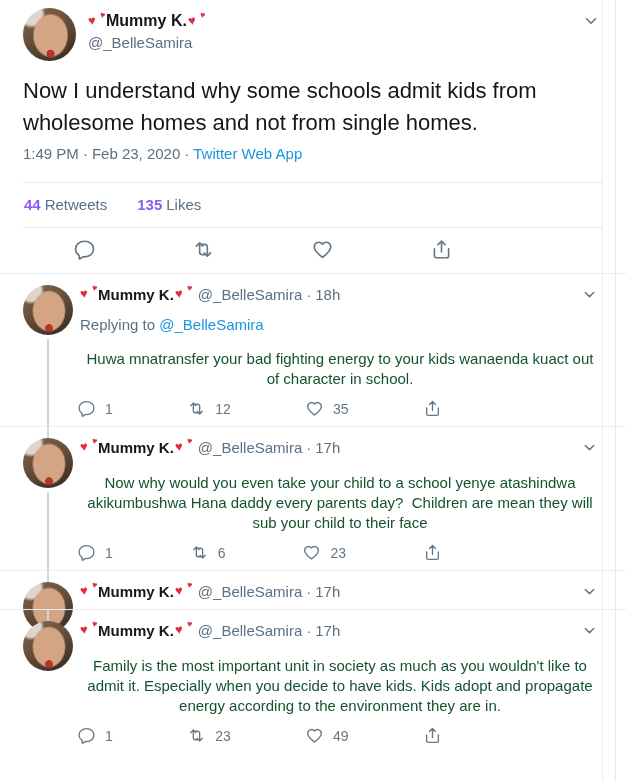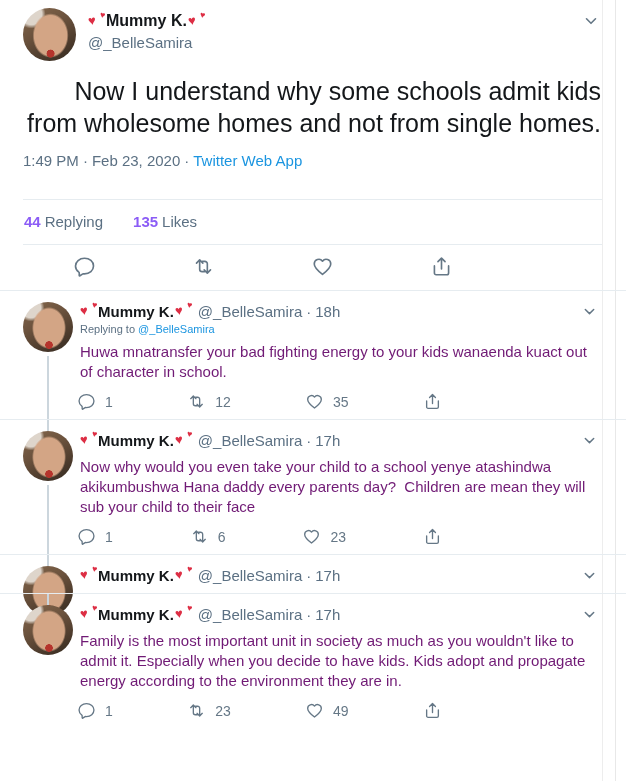--- a/index.html
+++ b/index.html
@@ -38,44 +38,44 @@
 
   
   .main{padding:8px 24px 0 23px;}
   .mt-header{display:flex;align-items:flex-start;}
   .mt-header .avatar{width:53px;height:53px;cursor:pointer;}
   .mt-names{margin-left:12px;flex:1;padding-top:4px;}
   .name-line{display:flex;align-items:center;font-weight:700;font-size:16px;cursor:pointer;}
   .name-line .nm{margin:0 1px;}
   .mt-handle{color:#5b7083;font-size:15px;margin-top:4px;cursor:pointer;}
   .chevron-btn{margin-top:4px;margin-right:2px;background:none;border:none;padding:2px;cursor:pointer;line-height:0;}
-  .mt-text{font-size:25px;line-height:32px;margin-top:14px;max-width:578px;white-space:pre-wrap;text-align:right;}
-  .mt-meta{margin-top:13px;font-size:15px;color:#5b7083;padding-bottom:30px;border-bottom:1px solid #e6ecf0;}
+  .mt-text{font-size:22px;line-height:32px;margin-top:14px;max-width:578px;white-space:pre-wrap;}
+  .mt-meta{margin-top:6px;font-size:15px;color:#5b7083;padding-bottom:20px;border-bottom:1px solid #e6ecf0;}
   .mt-meta a{color:#1b95e0;}
   .mt-stats{display:flex;gap:30px;padding:13px 0 14px 1px;border-bottom:1px solid #e6ecf0;font-size:15px;}
   .stat{cursor:pointer;}
   .stat .num{font-weight:700;color:#8b5cf6;}
   .stat .lbl{color:#5b7083;margin-left:4px;}
   .mt-actions{display:flex;justify-content:space-between;width:380px;margin:10px 0 12px 50px;}
   .icon-btn{background:none;border:none;padding:0;cursor:pointer;line-height:0;color:#657786;}
 
   
   .reply{position:relative;border-top:1px solid #e6ecf0;padding:11px 26px 8px 80px;}
   .reply .avatar{position:absolute;left:23px;top:11px;width:50px;height:50px;cursor:pointer;}
   .thread{position:absolute;left:47px;width:2px;background:#ccd6dd;}
   .thread.above{top:0;height:11px;}
   .thread.below{top:65px;bottom:0;}
   .r-head{display:flex;align-items:center;font-size:15px;line-height:19px;}
   .r-name{display:flex;align-items:center;font-weight:700;cursor:pointer;}
   .r-name .nm{margin:0 1px;}
   .r-handle{color:#5b7083;margin-left:6px;cursor:pointer;}
   .r-head .chevron-btn{margin-left:auto;margin-top:0;}
-  .replying{color:#5b7083;font-size:11px;margin-top:2px;}
+  .replying{color:#5b7083;font-size:15px;margin-top:12px;}
   .replying a{color:#1b95e0;}
-  .r-text{font-size:15px;line-height:20px;margin-top:7px;max-width:525px;white-space:pre-wrap;color:#701a75;}
+  .r-text{font-size:15px;line-height:20px;margin-top:16px;max-width:525px;white-space:pre-wrap;color:#14532d;text-align:center;}
   .r-actions{display:flex;justify-content:space-between;width:365px;margin-left:-3px;margin-top:10px;}
   .action{display:flex;align-items:center;background:none;border:none;padding:0;cursor:pointer;color:#657786;font-size:14px;font-family:inherit;}
   .action .cnt{margin-left:9px;}
   svg{display:block;}
 </style>
 </head>
 <body>
 
 <svg width="0" height="0" style="position:absolute">
   <defs>
@@ -121,21 +121,21 @@
   </div>
 
   <div class="mt-text">Now I understand why some schools admit kids from wholesome homes and not from single homes.</div>
 
   <div class="mt-meta">
     <span>1:49 PM</span><span class="dot">·</span><span>Feb 23, 2020</span><span class="dot">·</span><a>Twitter Web App</a>
   </div>
 
   <div class="mt-stats">
     <span class="stat">
-      <span class="num">44</span><span class="lbl">Replying</span>
+      <span class="num">44</span><span class="lbl">Retweets</span>
     </span>
     <span class="stat">
       <span class="num">135</span><span class="lbl">Likes</span>
     </span>
   </div>
 
   <div class="mt-actions">
     <button class="icon-btn">
         <svg width="23" height="23" viewBox="0 0 24 24">
           <use href="#ic-reply"></use>

